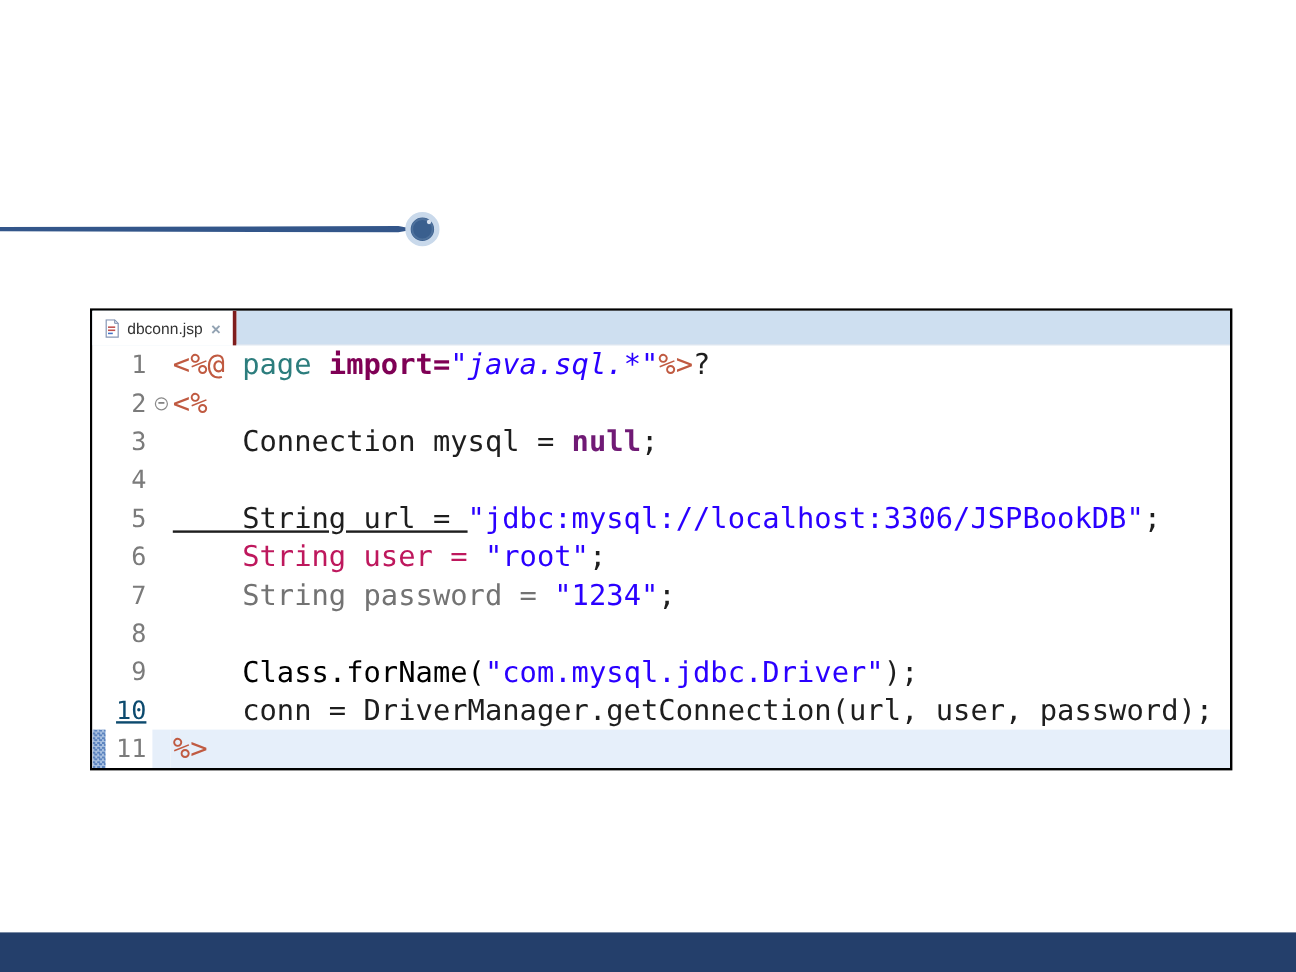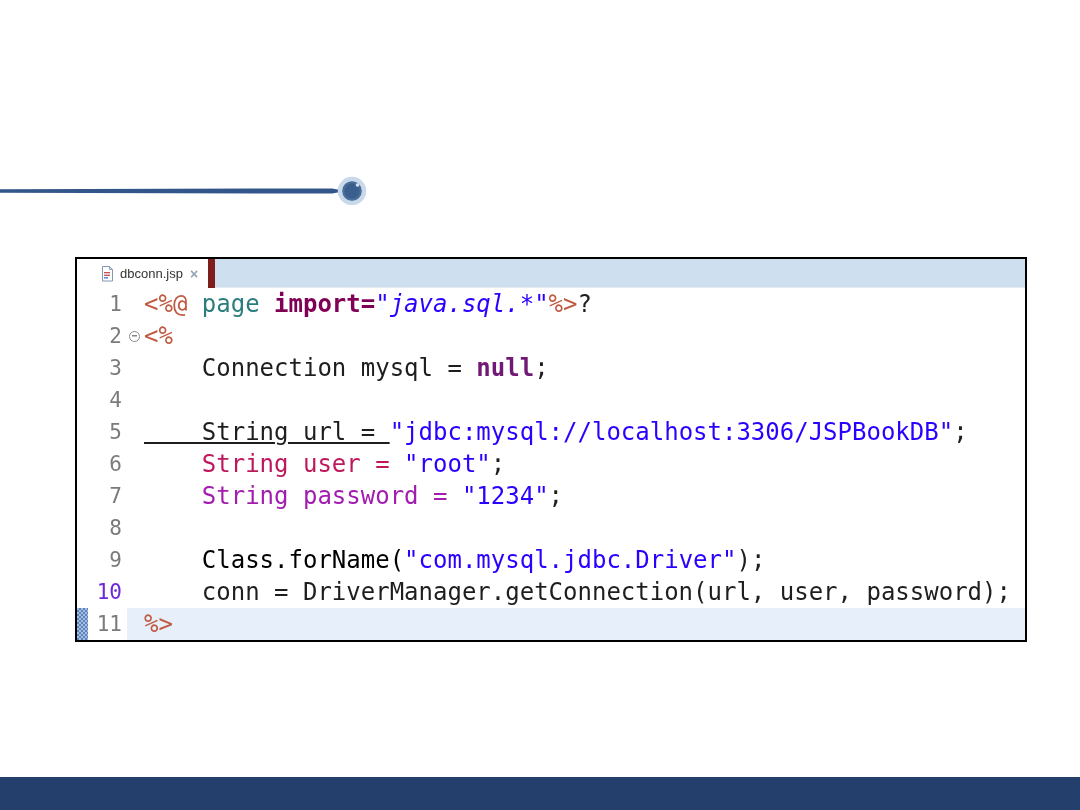--- a/index.html
+++ b/index.html
@@ -7,22 +7,22 @@
        font-family:"Liberation Sans", sans-serif;}
   .slide{position:relative;width:1080px;height:810px;background:#ffffff;}
 
   
   .accent-svg{position:absolute;left:0;top:168px;width:390px;height:46px;display:block;}
 
   
   .editor{position:absolute;left:75px;top:257px;width:952px;height:385px;
           border:2px solid #000;box-sizing:border-box;background:#fff;}
   .tabbar{display:flex;height:29px;align-items:stretch;}
-  .tab{display:flex;align-items:center;gap:6px;padding:0 9px 0 24px;background:#fff;
-       border-right:7px solid #7f1d1d;white-space:nowrap;cursor:default;}
+  .tab{display:flex;align-items:center;gap:6px;padding:0 9px 0 10px;background:#fff;
+       border-right:3px solid #7f1d1d;white-space:nowrap;cursor:default;}
   .tab-label{font-size:13px;color:#333;}
   .tab-close{font-size:14px;line-height:1;color:#93A3B3;font-weight:bold;padding:0 1px;cursor:pointer;}
   .tab-filler{flex:1;border-bottom:1px solid #E4EAF1;}
 
   
   .code-area{position:absolute;left:0;top:29px;right:0;bottom:0;background:#fff;overflow:hidden;}
   .code-row{display:flex;height:32px;align-items:center;}
   .cell-ann{width:11px;height:32px;flex:0 0 11px;}
   .cell-num{width:34px;flex:0 0 34px;text-align:right;padding-right:5px;
             font-family:"DejaVu Sans Mono","Liberation Mono",monospace;font-size:21px;}
@@ -99,37 +99,37 @@
         <div class="code-row">
           <div class="cell-ann"></div>
           <div class="cell-num" style="color: rgb(123, 123, 123);">6</div>
           <div class="cell-fold"></div>
           <div class="cell-code"><span style="color: #be185d;">    String user = </span><span style="color: rgb(42, 0, 255);">"root"</span><span style="color: rgb(30, 30, 30);">;</span></div>
         </div>
         <div class="code-row">
           <div class="cell-ann"></div>
           <div class="cell-num" style="color: rgb(123, 123, 123);">7</div>
           <div class="cell-fold"></div>
-          <div class="cell-code"><span style="color: #a21caf;">    String password = </span><span style="color: rgb(42, 0, 255);">"1234"</span><span style="color: rgb(30, 30, 30);">;</span></div>
+          <div class="cell-code"><span style="color: #737373;">    String password = </span><span style="color: rgb(42, 0, 255);">"1234"</span><span style="color: rgb(30, 30, 30);">;</span></div>
         </div>
         <div class="code-row">
           <div class="cell-ann"></div>
           <div class="cell-num" style="color: rgb(123, 123, 123);">8</div>
           <div class="cell-fold"></div>
           <div class="cell-code"></div>
         </div>
         <div class="code-row">
           <div class="cell-ann"></div>
           <div class="cell-num" style="color: rgb(123, 123, 123);">9</div>
           <div class="cell-fold"></div>
           <div class="cell-code"><span style="color: #000000;">    Class.forName(</span><span style="color: rgb(42, 0, 255);">"com.mysql.jdbc.Driver"</span><span style="color: rgb(30, 30, 30);">);</span></div>
         </div>
         <div class="code-row">
           <div class="cell-ann"></div>
-          <div class="cell-num" style="color: #6d28d9;">10</div>
+          <div class="cell-num" style="color: #0c4a6e; text-decoration: underline;">10</div>
           <div class="cell-fold"></div>
           <div class="cell-code"><span style="color: rgb(30, 30, 30);">    conn = DriverManager.getConnection(url, user, password);</span></div>
         </div>
         <div class="code-row">
           <div class="cell-ann" style="background-image: conic-gradient(rgb(91, 131, 190) 0deg, rgb(91, 131, 190) 25%, rgb(168, 192, 224) 0deg, rgb(168, 192, 224) 50%, rgb(91, 131, 190) 0deg, rgb(91, 131, 190) 75%, rgb(168, 192, 224) 0deg); background-size: 4px 4px;"></div>
           <div class="cell-num" style="color: rgb(123, 123, 123);">11</div>
           <div class="cell-fold" style="background: rgb(230, 239, 250);"></div>
           <div class="cell-code" style="background: rgb(230, 239, 250);"><span style="color: rgb(192, 90, 65);">%&gt;</span></div>
         </div>
       </div>

